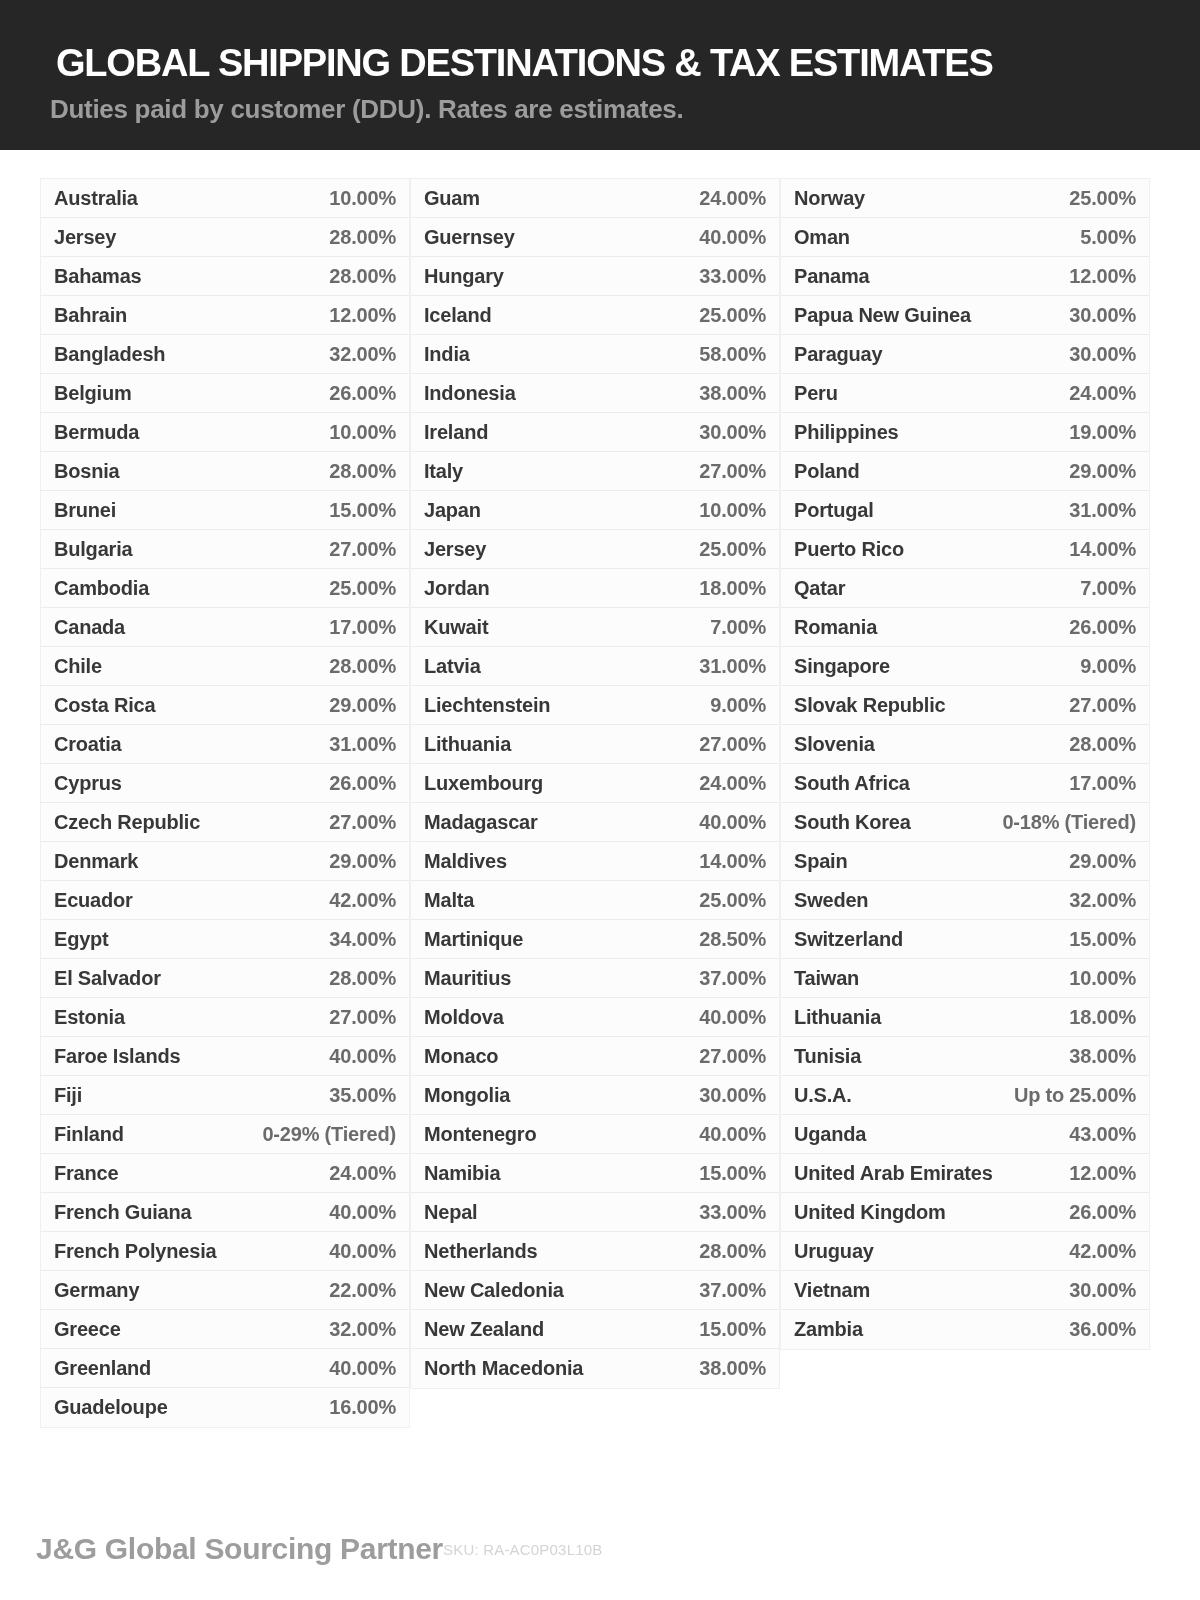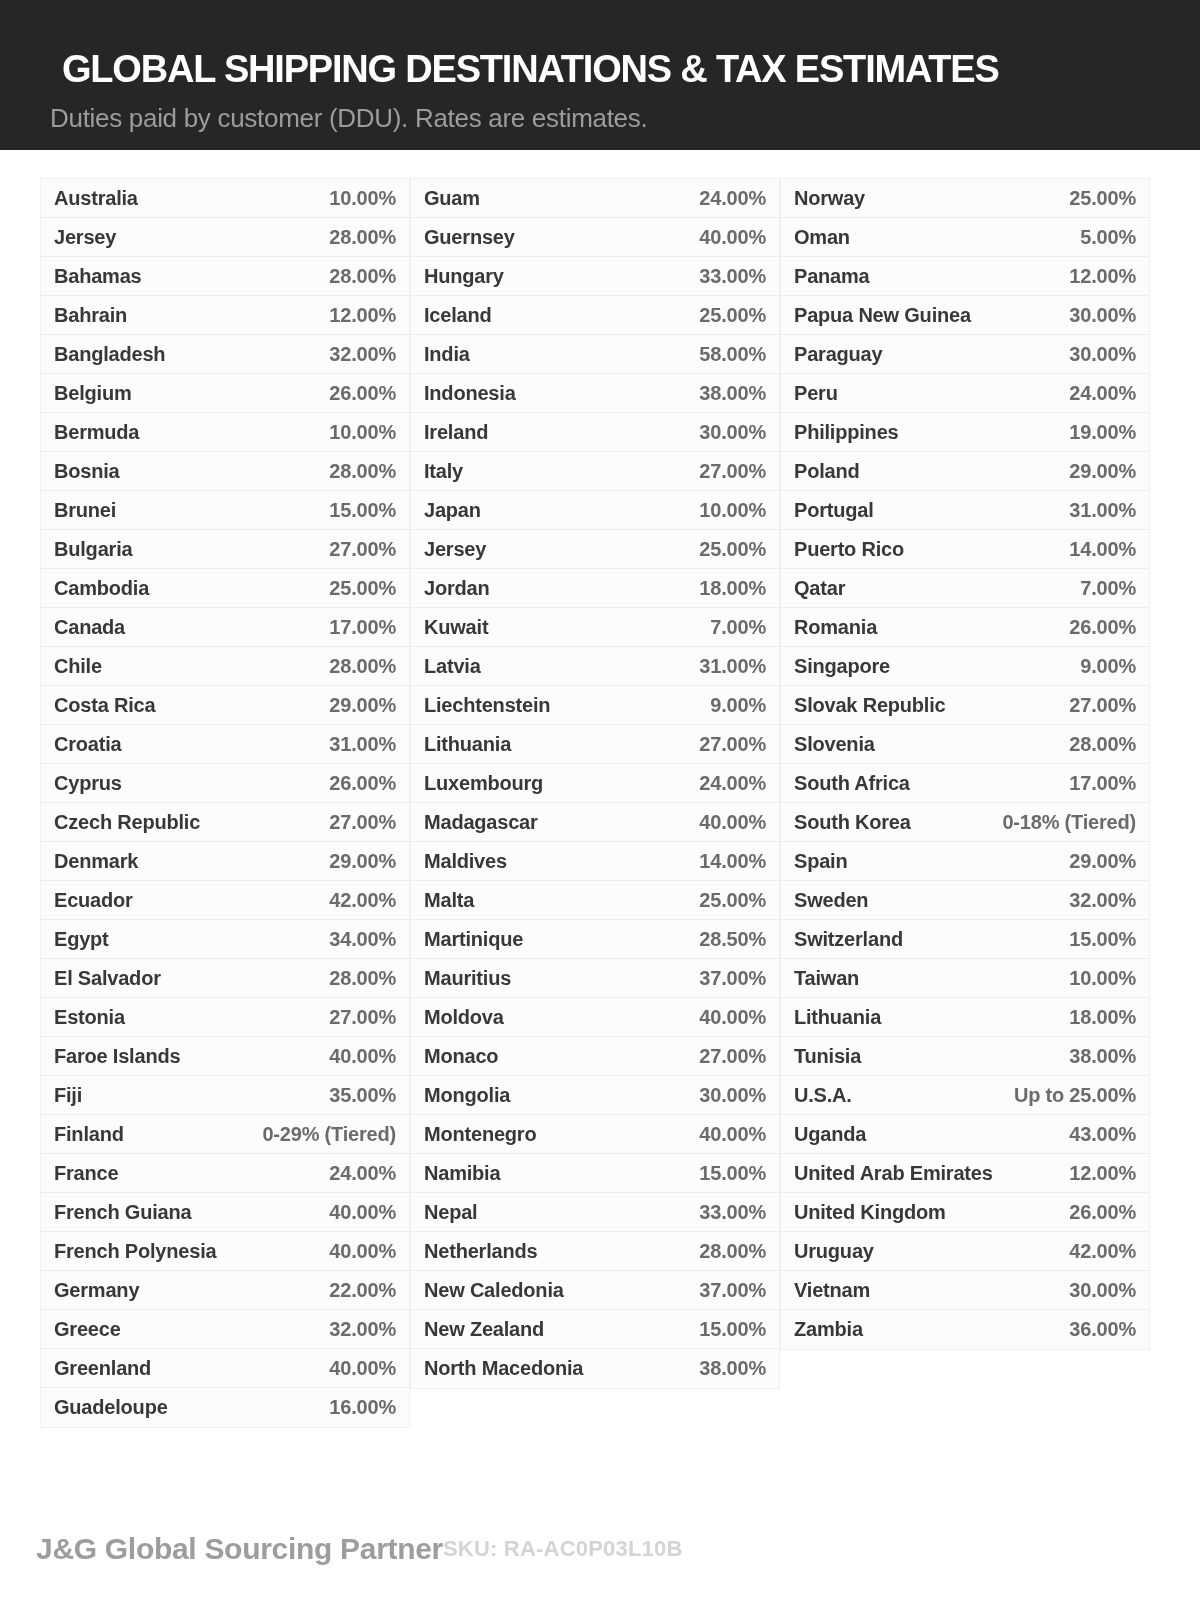--- a/index.html
+++ b/index.html
@@ -17,31 +17,31 @@
 
   
   .header {
     box-sizing: border-box;
     width: 1200px;
     height: 150px;
     background: #262626;
     padding: 36px 50px 0 50px;
   }
   .header h1 {
-    margin: 12px;
+    margin: 6px;
     font-size: 38px;
     font-weight: 700;
     letter-spacing: -1.2px;
     color: #ffffff;
     white-space: nowrap;
   }
   .header .subtitle {
     margin: 9px 0 0 0;
     font-size: 26px;
-    font-weight: 400;
+    font-weight: 700;
     letter-spacing: -0.3px;
     color: #9c9c9c;
     white-space: nowrap;
   }
 
   
   .grid {
     display: grid;
     grid-template-columns: repeat(3, 1fr);
     align-items: start;
@@ -88,22 +88,22 @@
     justify-content: flex-start;
     align-items: center;
   }
   .brand {
     font-size: 30px;
     font-weight: 700;
     color: #9d9d9d;
     letter-spacing: -0.3px;
   }
   .sku {
-    font-size: 22px;
-    font-weight: 700;
+    font-size: 15px;
+    font-weight: 400;
     color: #d4d4d4;
     letter-spacing: 0.2px;
   }
 </style>
 </head>
 <body>
 
 <div class="header">
   <h1>GLOBAL SHIPPING DESTINATIONS &amp; TAX ESTIMATES</h1>
   <p class="subtitle">Duties paid by customer (DDU). Rates are estimates.</p>

